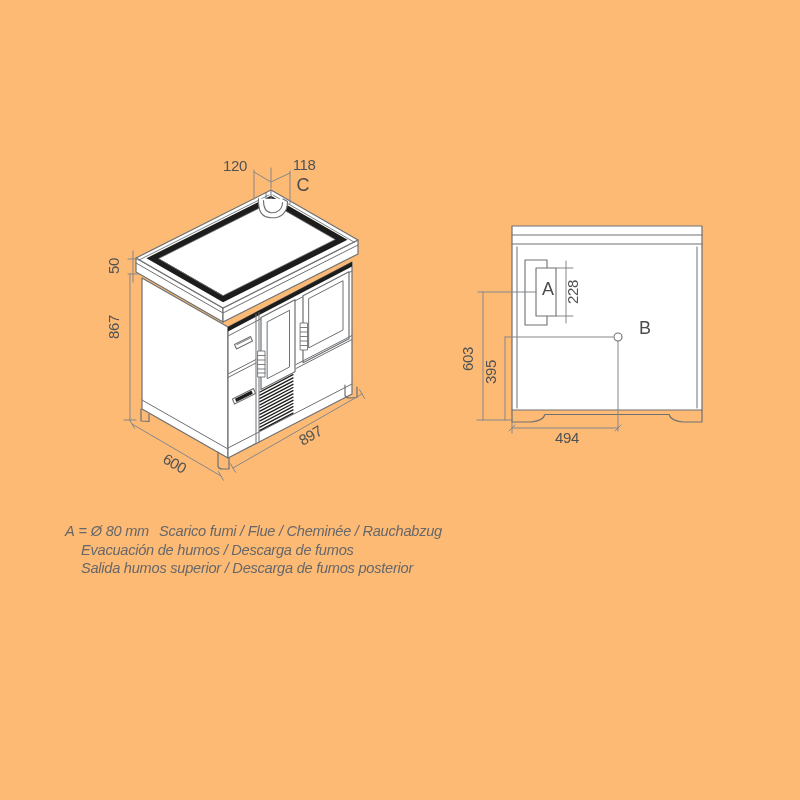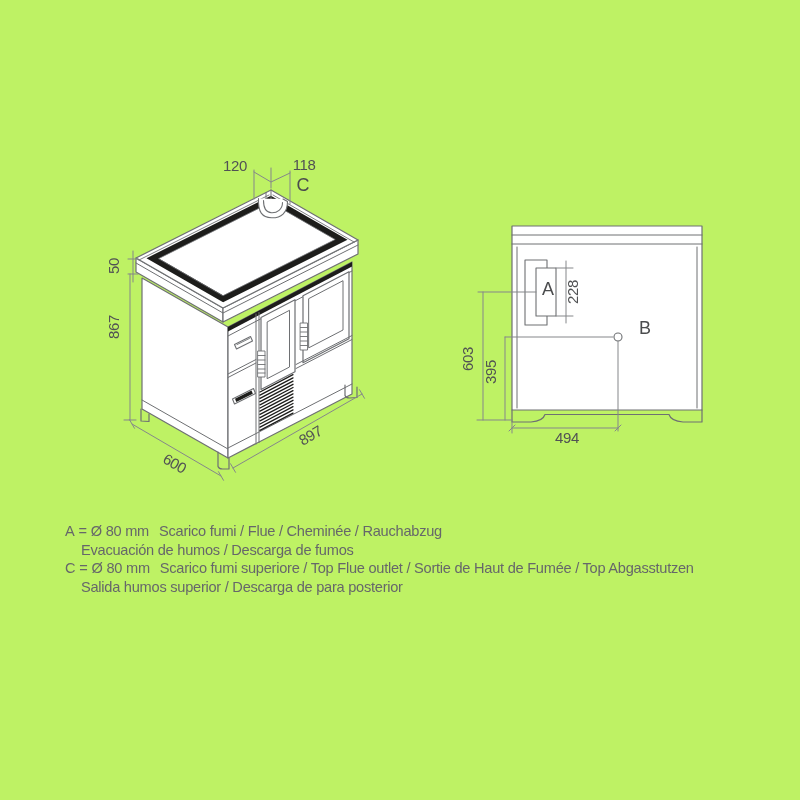--- a/index.html
+++ b/index.html
@@ -1,24 +1,24 @@
 <!DOCTYPE html>
 <html><head>
 <meta charset="utf-8">
 <style>
   html,body{margin:0;padding:0;background:#ffffff;}
-  #page{position:relative;width:800px;height:800px;background:#bef264;overflow:hidden;
+  #page{position:relative;width:800px;height:800px;background:#fdba74;overflow:hidden;
         font-family:"Liberation Sans", sans-serif;}
   #drawing{position:absolute;top:0;left:0;}
   svg text{font-family:"Liberation Sans", sans-serif;}
   .dimtxt{fill:#515254;font-size:15px;letter-spacing:-0.4px;}
   .biglbl{fill:#4b4c4e;font-size:18px;}
   
   #legend{position:absolute;left:65px;top:522px;width:700px;
-          color:#66676a;font-size:14.6px;line-height:18.7px;letter-spacing:-0.25px;}
+          color:#66676a;font-size:14.6px;line-height:18.7px;letter-spacing:-0.25px;font-style:italic;}
   .leg-item{margin:0;}
   .l1 .eq{padding:0 4px;}
   .l1 .txt{padding-left:10px;}
   .l2{margin-left:16px;}
 </style>
 </head>
 <body>
 
 <div id="page">
 
@@ -183,20 +183,17 @@
   </svg>
 
   <div id="legend">
     <div class="leg-item">
       <div class="l1">
         <span>A</span><span class="eq">=</span><span>Ø 80 mm</span><span class="txt">Scarico fumi / Flue / Cheminée / Rauchabzug</span>
       </div>
       <div class="l2">Evacuación de humos / Descarga de fumos</div>
     </div>
     <div class="leg-item">
-      <div class="l1">
-        <span>C</span><span class="eq">=</span><span>Ø 80 mm</span><span class="txt">Scarico fumi superiore / Top Flue outlet / Sortie de Haut de Fumée / Top Abgasstutzen</span>
-      </div>
-      <div class="l2">Salida humos superior / Descarga de para posterior</div>
+      <div class="l2">Salida humos superior / Descarga de fumos posterior</div>
     </div>
   </div>
 
 </div>
 
 </body></html>

